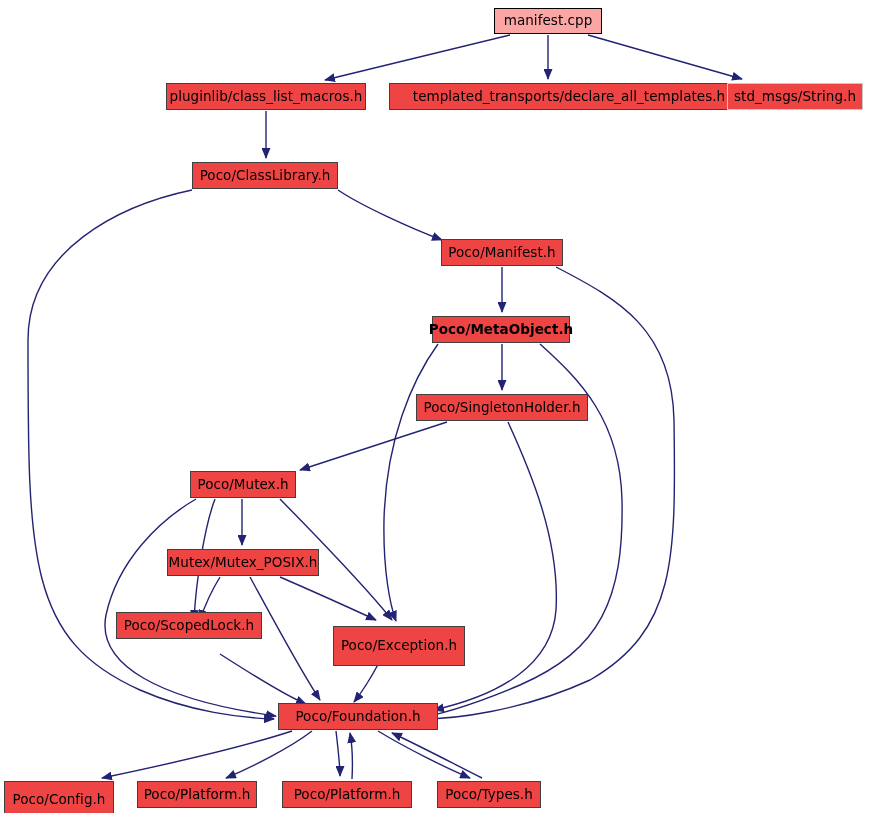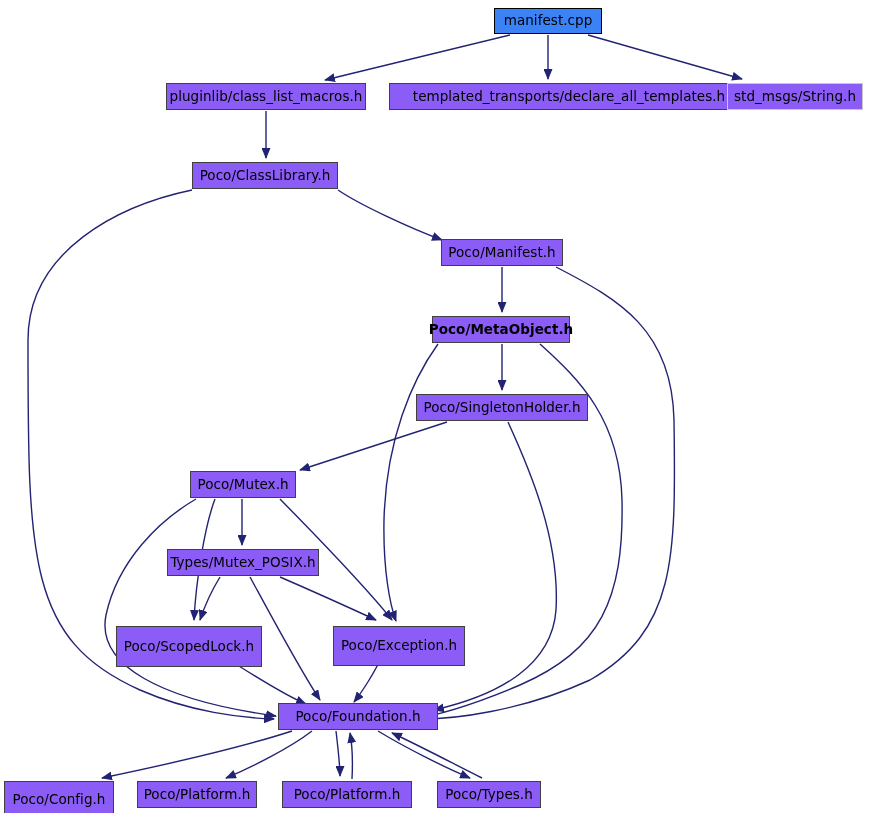--- a/index.html
+++ b/index.html
@@ -21,33 +21,33 @@
     position: absolute;
     left: 0;
     top: 0;
     width: 869px;
     height: 813px;
     pointer-events: none;
   }
   .node {
     position: absolute;
     box-sizing: border-box;
-    background: #8b5cf6;
+    background: #ef4444;
     border: 1px solid #404040;
     display: flex;
     align-items: center;
     justify-content: center;
     white-space: nowrap;
     font-size: 13.5px;
     color: #000000;
     letter-spacing: 0.05px;
     line-height: 1;
   }
   .node.root {
-    background: #3b82f6;
+    background: #fca5a5;
     border: 1px solid #000000;
     justify-content: center;
   }
   .node.external {
     border: 1px solid #c8c8c8;
   }
   .node-label {
     padding: 0 7px;
     pointer-events: none;
   }
@@ -115,23 +115,23 @@
       <div class="node" style="left: 432px; top: 316px; width: 138px; height: 27px; font-weight: bold;">
         <span class="node-label">Poco/MetaObject.h</span>
       </div>
       <div class="node" style="left: 416px; top: 394px; width: 172px; height: 27px;">
         <span class="node-label">Poco/SingletonHolder.h</span>
       </div>
       <div class="node" style="left: 190px; top: 471px; width: 106px; height: 27px;">
         <span class="node-label">Poco/Mutex.h</span>
       </div>
       <div class="node" style="left: 167px; top: 549px; width: 152px; height: 27px;">
-        <span class="node-label">Types/Mutex_POSIX.h</span>
+        <span class="node-label">Mutex/Mutex_POSIX.h</span>
       </div>
-      <div class="node" style="left: 116px; top: 626px; width: 146px; height: 41px;">
+      <div class="node" style="left: 116px; top: 612px; width: 146px; height: 27px;">
         <span class="node-label">Poco/ScopedLock.h</span>
       </div>
       <div class="node" style="left: 333px; top: 626px; width: 132px; height: 40px;">
         <span class="node-label">Poco/Exception.h</span>
       </div>
       <div class="node" style="left: 278px; top: 703px; width: 160px; height: 27px;">
         <span class="node-label">Poco/Foundation.h</span>
       </div>
       <div class="node" style="left: 4px; top: 781px; width: 110px; height: 38px;">
         <span class="node-label">Poco/Config.h</span>

